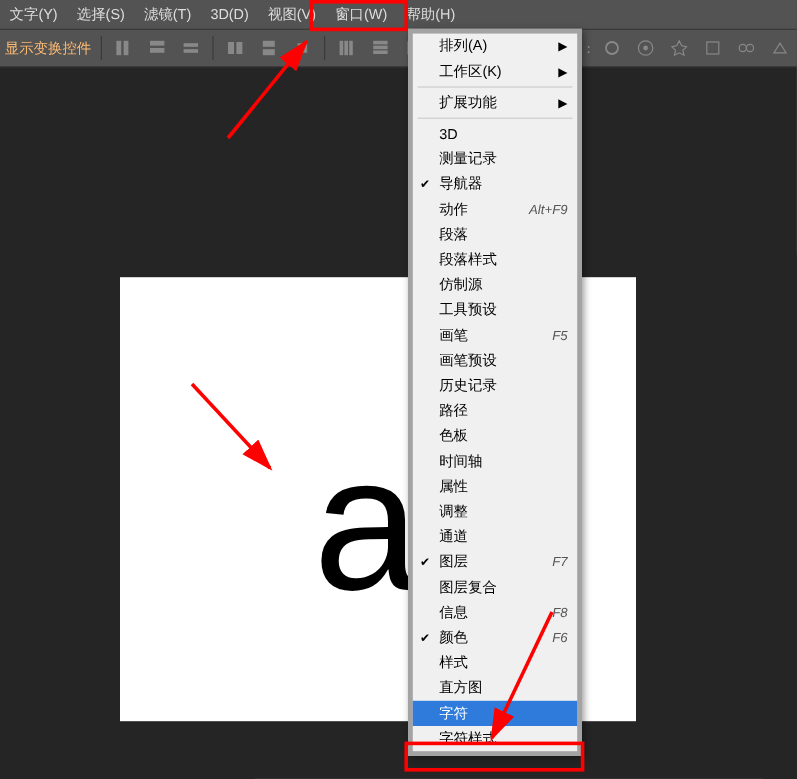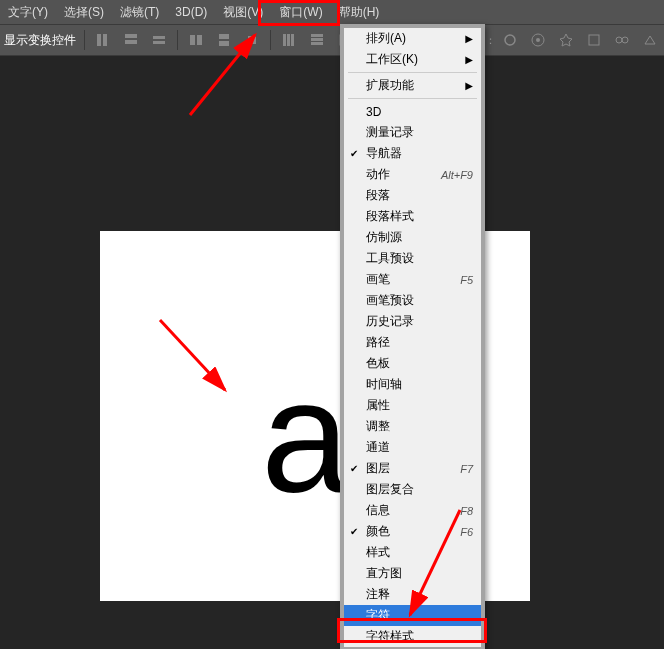--- a/index.html
+++ b/index.html
@@ -1,20 +1,20 @@
 <!DOCTYPE html>
 <html><head>
 <meta charset="utf-8">
 <style>
   * { margin: 0; padding: 0; box-sizing: border-box; font-family: "Microsoft YaHei", sans-serif; }
   body { width: 664px; height: 649px; background: #535353; overflow: hidden; position: relative; }
   .menubar { display: flex; background: #535353; height: 24px; align-items: center; padding-left: 0; font-size: 12px; color: #ddd; }
   .menubar-item { padding: 0 8px; cursor: pointer; text-align: right; }
   .toolbar { display: flex; background: #535353; height: 32px; align-items: center; padding-left: 0; border-top: 1px solid #3a3a3a; border-bottom: 1px solid #3a3a3a; }
-  .toolbar-label { font-size: 12px; color: #ffffff; padding: 0 4px; }
+  .toolbar-label { font-size: 12px; color: #fdba74; padding: 0 4px; }
   .toolbar-icon { width: 22px; height: 22px; margin: 0 3px; display: flex; align-items: center; justify-content: center; color: #888; }
   .toolbar-sep { width: 1px; height: 20px; background: #3a3a3a; margin: 0 4px; }
   .toolbar-text { font-size: 11px; color: #999; margin-left: 2px; }
   .canvas-area { position: absolute; top: 56px; left: 0; right: 0; bottom: 0; background: #252525; }
   .canvas { position: absolute; left: 100px; top: 175px; width: 430px; height: 370px; background: #fff; display: flex; align-items: center; justify-content: center; }
   .canvas-text { font-family: Arial, sans-serif; font-size: 160px; color: #000; margin-left: 70px; margin-top: 40px; }
   .dropdown { position: absolute; top: 24px; left: 340px; width: 145px; background: #f0f0f0; border: 4px solid #a3a3a3; box-shadow: 2px 2px 6px rgba(0,0,0,.4); font-size: 12px; color: #000; z-index: 10; }
   .dd-item { display: flex; align-items: center; height: 21px; padding: 0 8px 0 22px; position: relative; cursor: pointer; }
   .dd-item.highlight { background: #2e7bdc; color: #fff; text-align: right; }
   .dd-item .chk { position: absolute; left: 6px; font-size: 10px; }
@@ -222,23 +222,20 @@
   <div class="dd-item">
       <span class="chk">✔</span>
       <span>颜色</span>
       <span class="shortcut">F6</span>
     </div>
   <div class="dd-item">
       <span>样式</span>
     </div>
   <div class="dd-item">
       <span>直方图</span>
-    </div>
-  <div class="dd-item">
-      <span>注释</span>
     </div>
   <div class="dd-item highlight">
       <span>字符</span>
     </div>
   <div class="dd-item">
       <span>字符样式</span>
     </div>
 </div>
 
 <div class="red-box" style="left:258px; top:0px; width:82px; height:26px;"></div>

